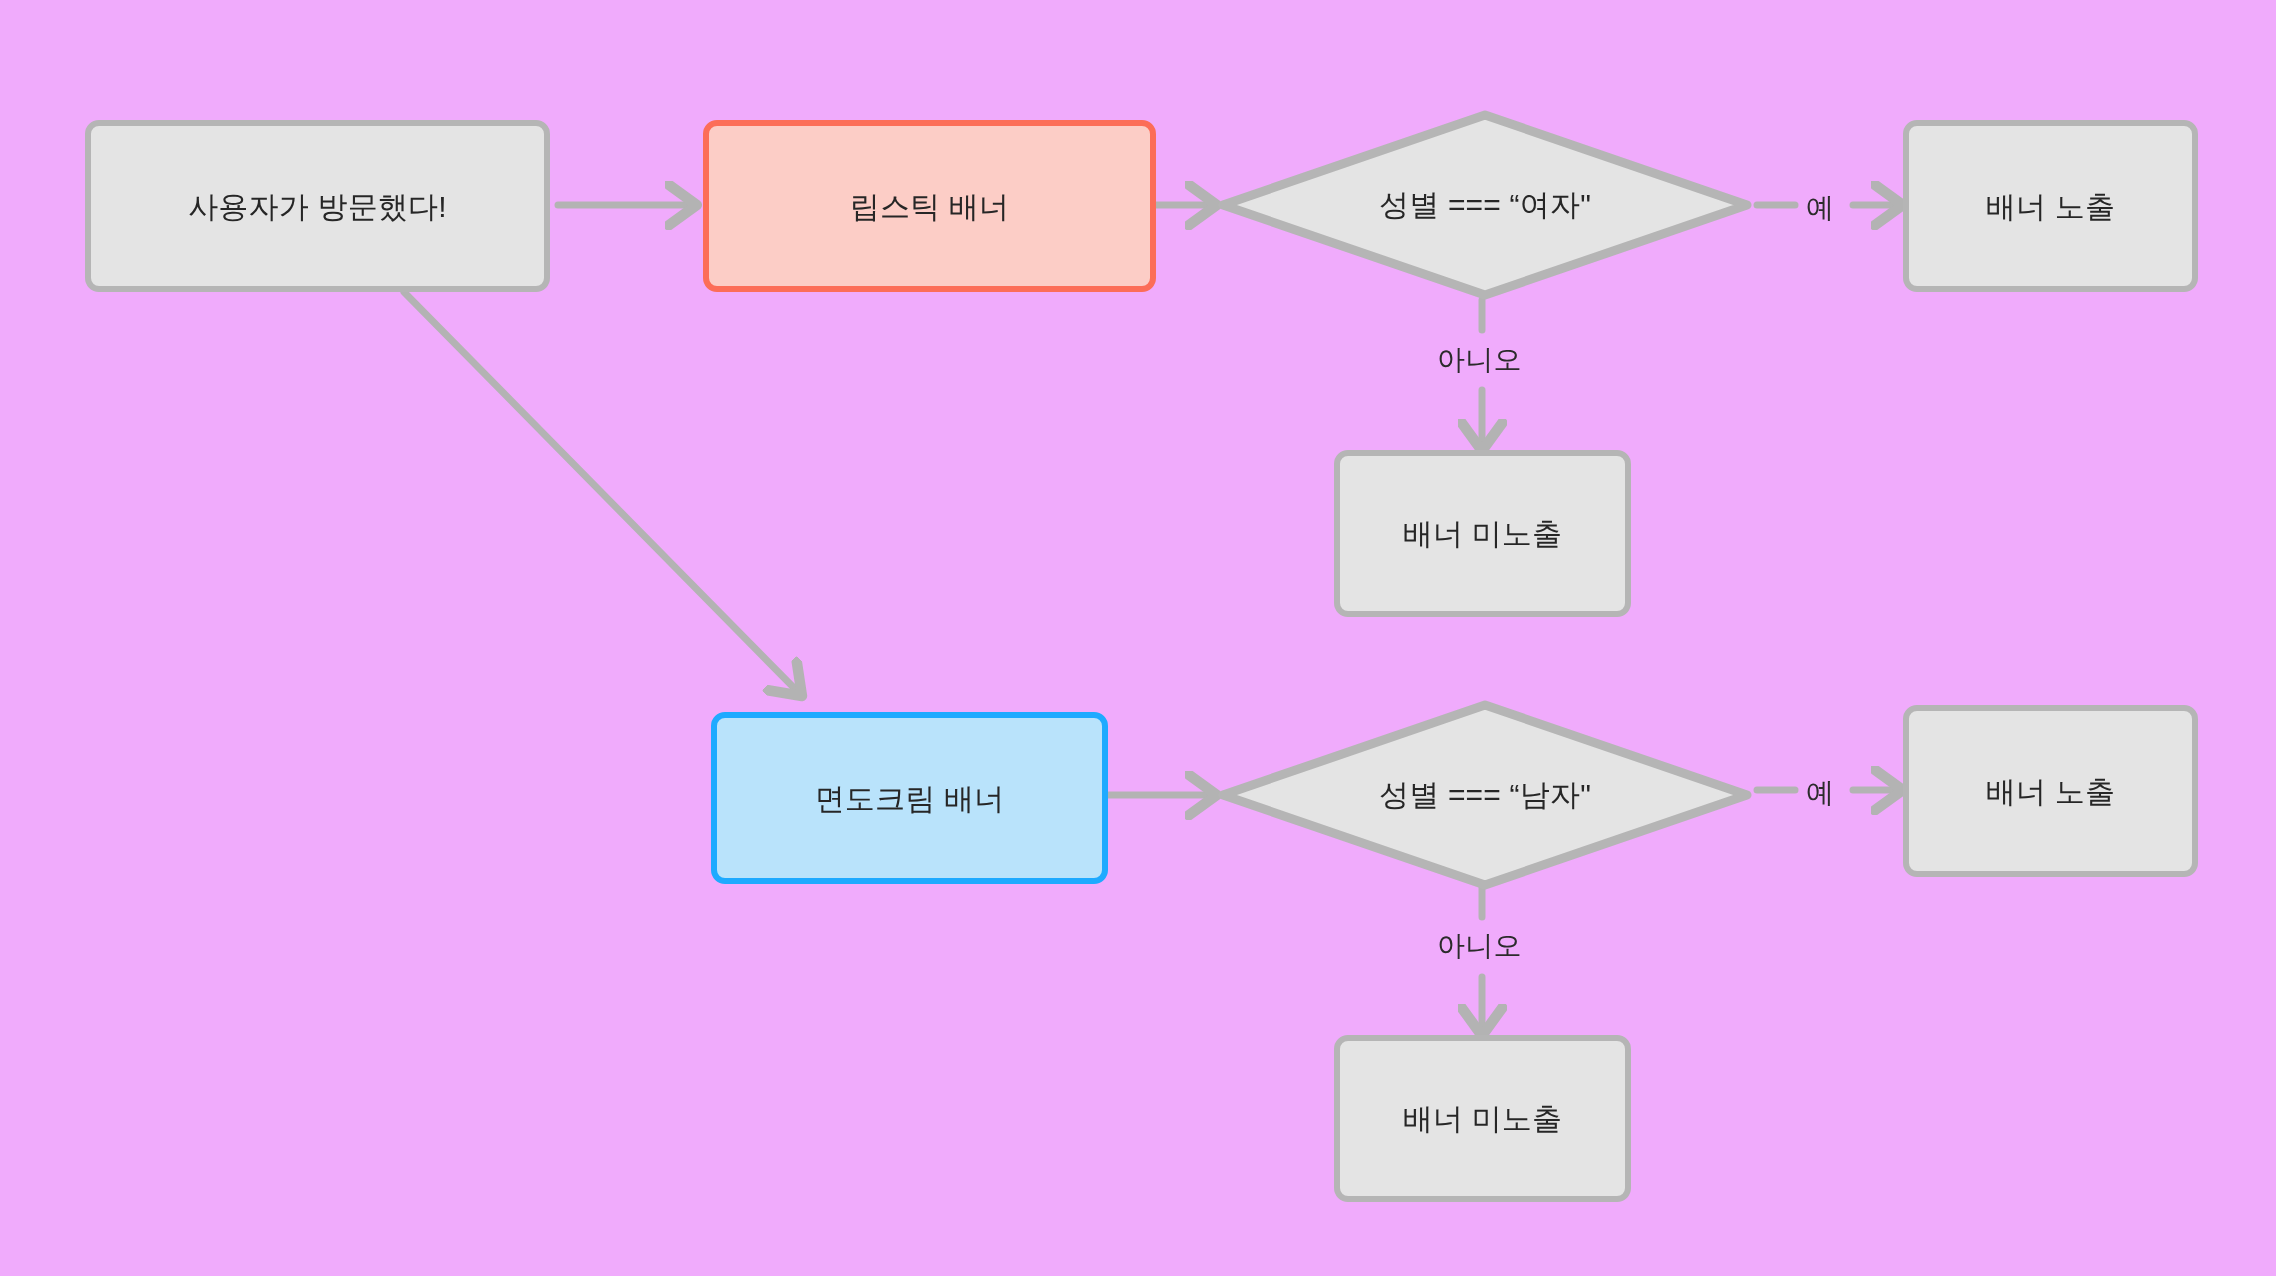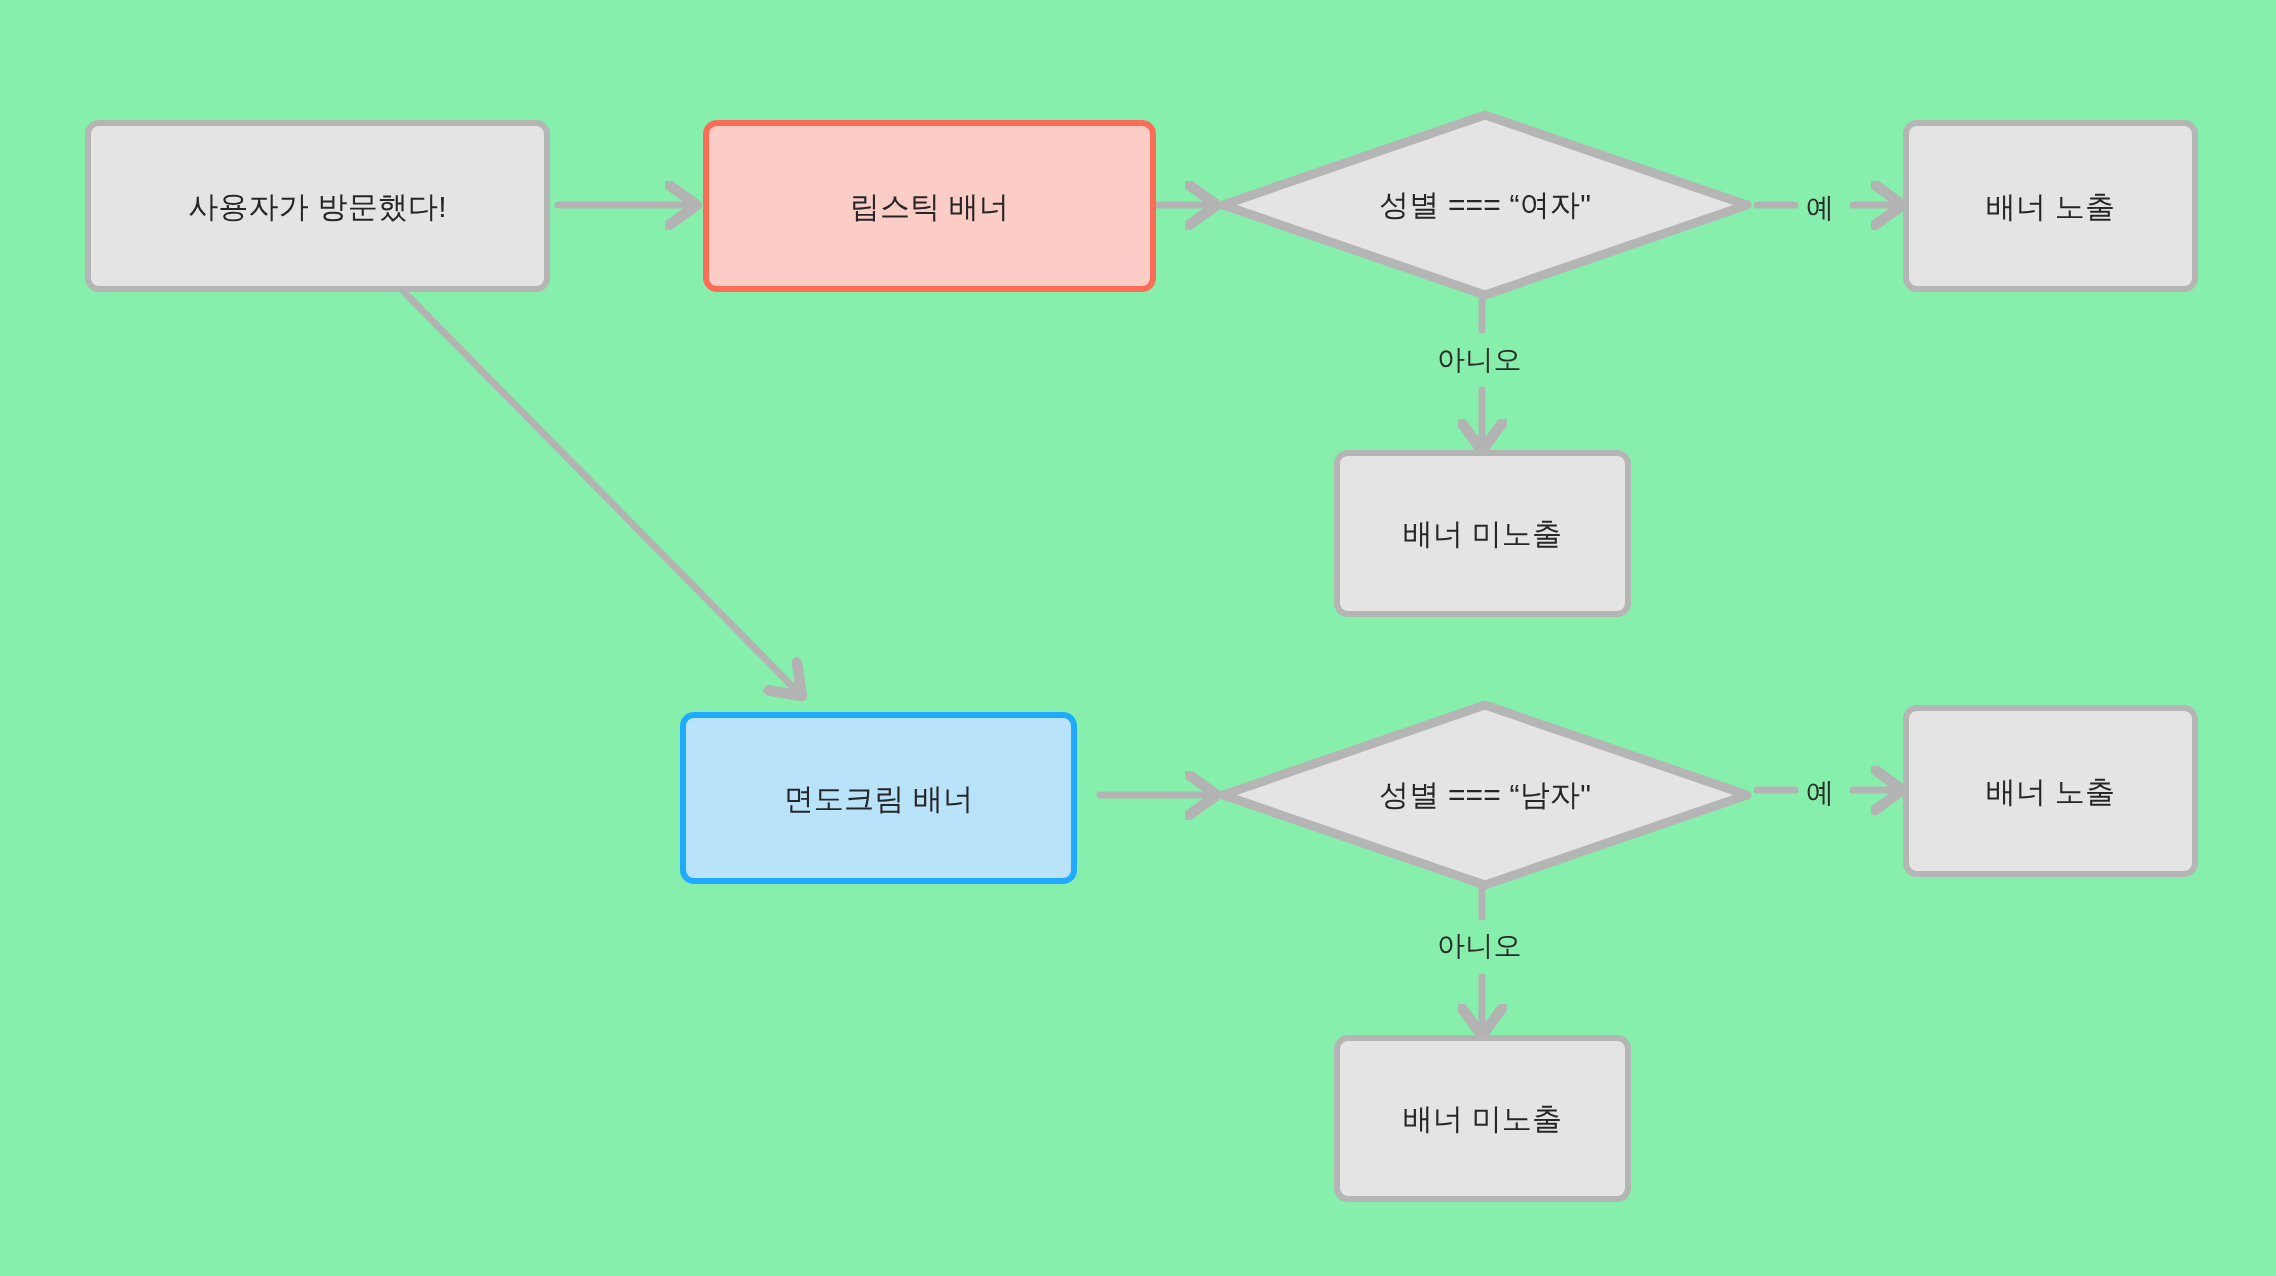--- a/index.html
+++ b/index.html
@@ -11,21 +11,21 @@
     width: 2276px;
     height: 1276px;
     background: #fafafa;
     font-family: "Liberation Sans", "DejaVu Sans", sans-serif;
     overflow: hidden;
   }
   #flowchart-canvas {
     position: relative;
     width: 2276px;
     height: 1276px;
-    background: #86efac;
+    background: #f0abfc;
   }
   .svg-layer {
     position: absolute;
     top: 0;
     left: 0;
     width: 2276px;
     height: 1276px;
   }
   
   .node {
@@ -124,21 +124,21 @@
   </svg>
 
   <div class="node neutral" style="left:85px; top:120px; width:465px; height:172px;">
     <span class="node-label">사용자가 방문했다!</span>
   </div>
 
   <div class="node accent-pink" style="left:703px; top:120px; width:453px; height:172px;">
     <span class="node-label">립스틱 배너</span>
   </div>
 
-  <div class="node accent-blue" style="left:680px; top:712px; width:397px; height:172px;">
+  <div class="node accent-blue" style="left:711px; top:712px; width:397px; height:172px;">
     <span class="node-label">면도크림 배너</span>
   </div>
 
   <div class="decision" style="left:1218px; top:110px; width:534px; height:190px;">
     <svg class="diamond-shape" viewBox="0 0 534 190" preserveAspectRatio="none" xmlns="http://www.w3.org/2000/svg">
       <polygon points="267,5 529,95 267,185 5,95" fill="#e4e4e4" stroke="#b5b5b5" stroke-width="9" stroke-linejoin="round"></polygon>
     </svg>
     <span class="decision-label">성별 === “여자"</span>
   </div>
 

